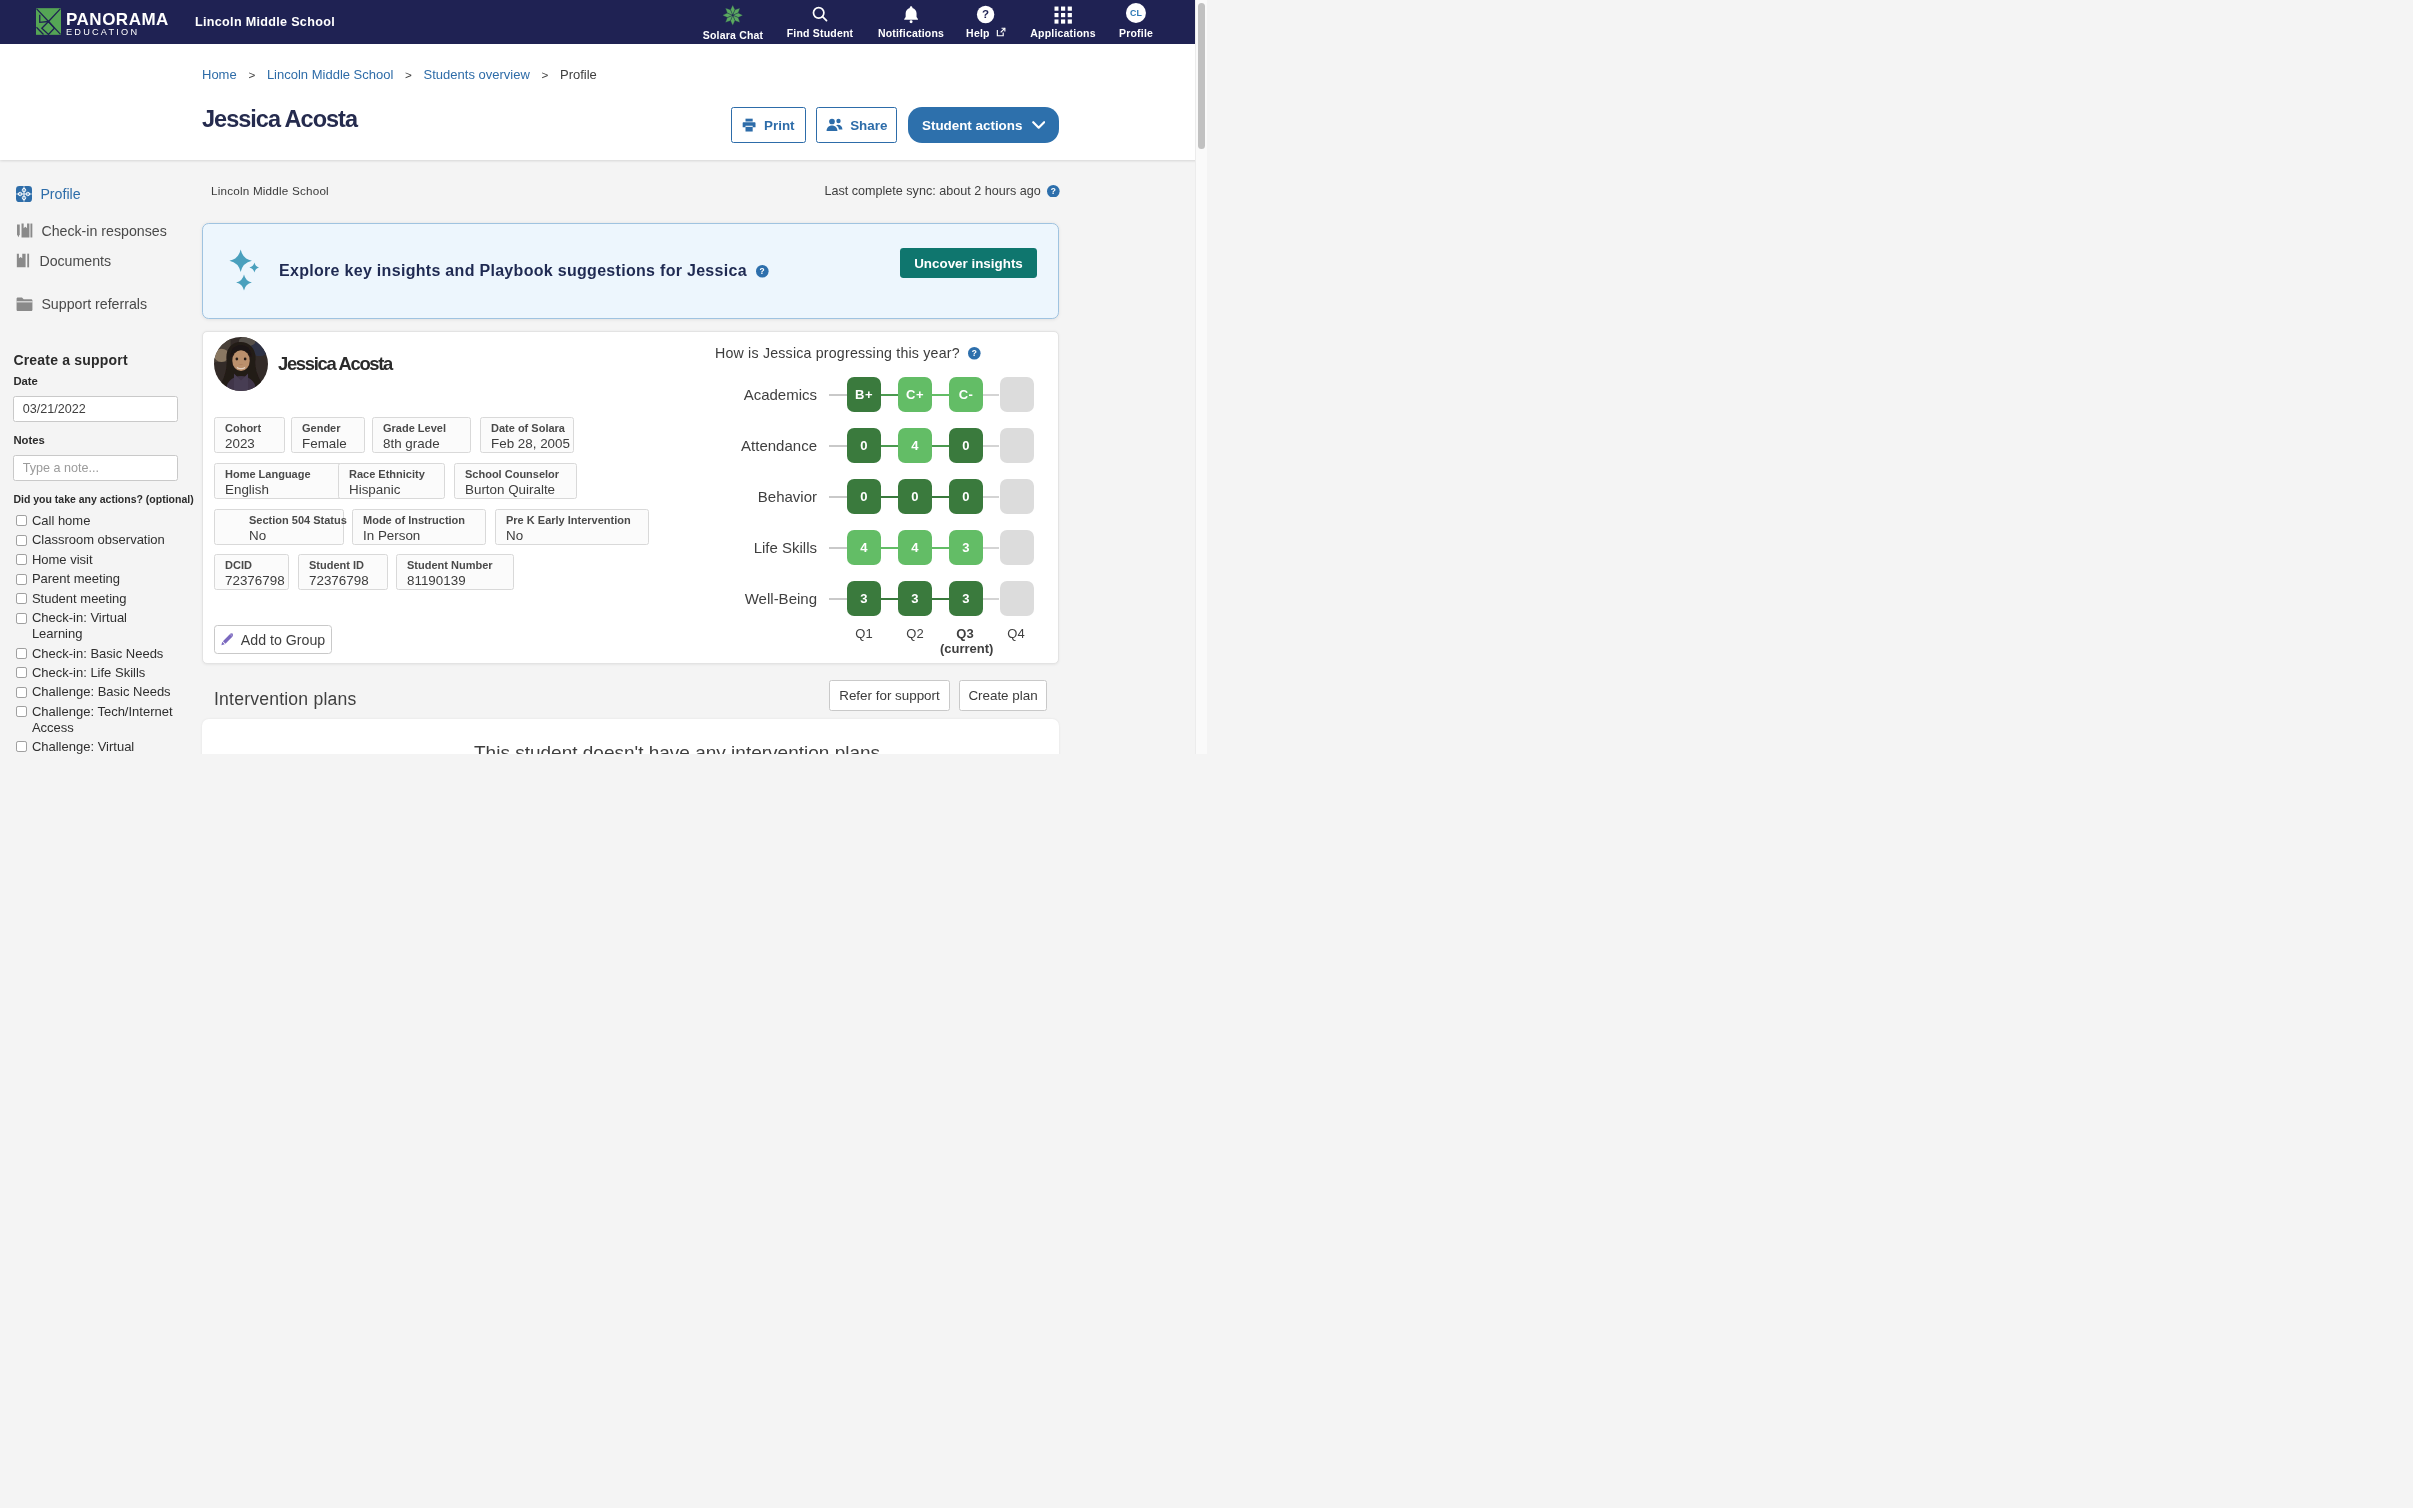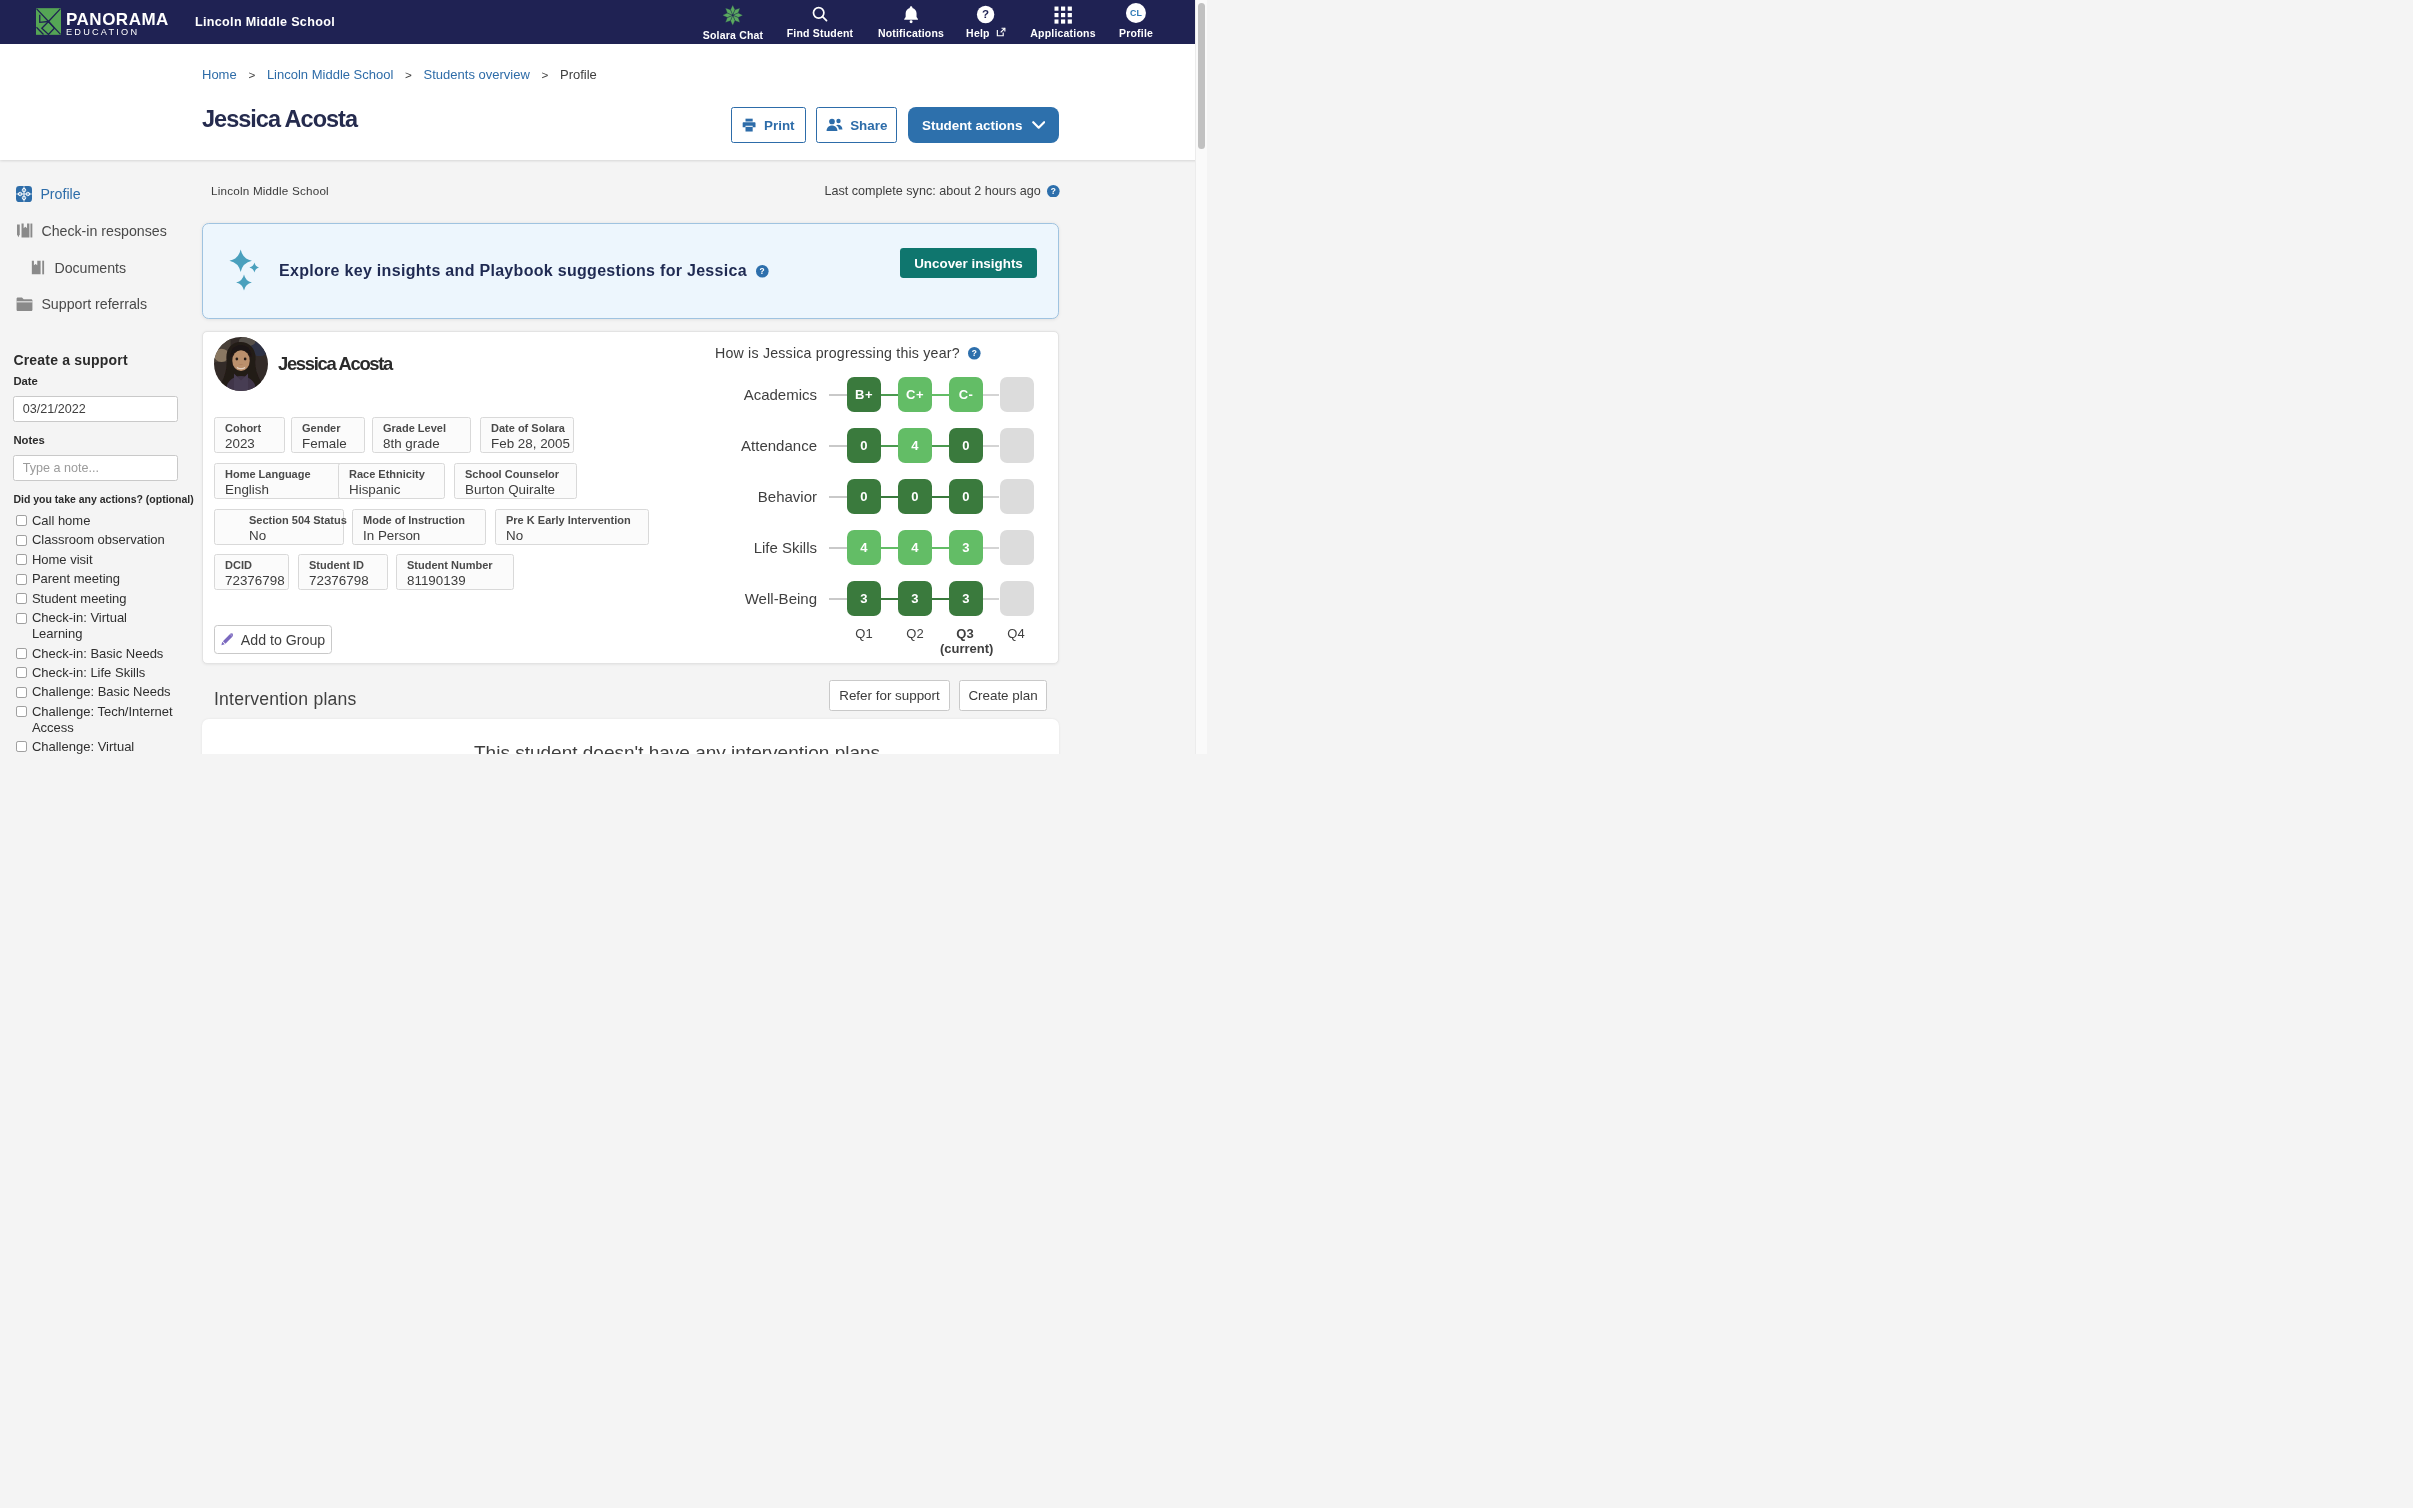--- a/index.html
+++ b/index.html
@@ -17,21 +17,21 @@
 .navitem { position:absolute; top:0; display:flex; flex-direction:column; align-items:center; justify-content:flex-start; color:#fff; padding-top:5px; transform:translateX(-50%); }
 .navitem .lbl { font-size:10.5px; font-weight:bold; letter-spacing:0.2px; margin-top:2.5px; white-space:nowrap; }
 
 
 .hero { position:absolute; top:44px; left:0; width:1207px; height:116px; background:#fff; box-shadow:0 0.8px 2.5px rgba(0,0,0,0.12); }
 .crumbs { position:absolute; left:202px; top:23px; font-size:13px; color:#3e3e3e; display:flex; gap:11.7px; align-items:center; }
 .crumbs a { color:#2e6ca8; text-decoration:none; }
 .crumbs .sep { color:#3e3e3e; font-size:11.7px; }
 .h1 { position:absolute; left:202px; top:62px; font-size:23.5px; font-weight:bold; color:#252b4e; letter-spacing:-1px; }
 .btn-outline { position:absolute; height:36px; background:#fff; border:1.3px solid #2d6ca9; border-radius:2.5px; color:#2d6ca9; font-size:13.4px; font-weight:bold; display:flex; align-items:center; justify-content:center; gap:7.5px; }
-.btn-blue { position:absolute; height:36px; background:#2d70ac; border-radius:8px; color:#fff; font-size:13.4px; font-weight:bold; display:flex; align-items:center; justify-content:center; gap:9.2px; }
+.btn-blue { position:absolute; height:36px; background:#2d70ac; border-radius:14px; color:#fff; font-size:13.4px; font-weight:bold; display:flex; align-items:center; justify-content:center; gap:9.2px; }
 .snav { position:relative; }
 .snav .item { position:absolute; left:0; display:flex; align-items:center; }
 .snav .item .txt { margin-left:8.4px; font-size:14.2px; color:#4a4a4a; }
 .snav .item.active .txt { color:#2e6da9; }
 .sideform { position:absolute; left:13.4px; top:348px; width:165px; }
 .sh { font-size:14px; font-weight:bold; color:#2b2b2b; letter-spacing:0.2px; }
 .flabel { font-size:11.3px; font-weight:bold; color:#2b2b2b; }
 .finput { width:165px; height:26.4px; background:#fff; border:0.8px solid #c9c9c9; border-radius:2.5px; font-size:12.6px; color:#3f3f3f; display:flex; align-items:center; padding-left:8.4px; }
 .finput.ph { color:#9b9b9b; }
 .q { font-size:10.5px; font-weight:bold; color:#2b2b2b; white-space:nowrap; width:218px; }
@@ -212,21 +212,21 @@
     <span class="txt" style="color:#2e6da9;">Profile</span>
   </div>
   <div class="item" style="top:222px; left:16px; position:absolute;">
     <svg width="17" height="17" viewBox="0 0 20 20" fill="#8a8a8a">
       <path d="M1.2 3 h3.2 v11.5 l-1.6 3.4 l-1.6 -3.4 z"></path>
       <path d="M6.5 1.8 h9.3 v16.4 h-9.3 z M9 1.8 v5.6 l2 -1.7 l2 1.7 v-5.6 z" fill-rule="evenodd"></path>
       <rect x="17" y="1.8" width="2.2" height="16.4"></rect>
     </svg>
     <span class="txt">Check-in responses</span>
   </div>
-  <div class="item" style="top:259px; left:16px; position:absolute;margin-left:15px;">
+  <div class="item" style="top:252px; left:16px; position:absolute;">
     <svg width="15" height="17" viewBox="0 0 18 20" fill="#8a8a8a">
       <path d="M1 1.8 h10.5 v16.4 h-10.5 z M3.5 1.8 v5.6 l2 -1.7 l2 1.7 v-5.6 z" fill-rule="evenodd"></path>
       <rect x="13.5" y="1.8" width="2.2" height="16.4"></rect>
     </svg>
     <span class="txt">Documents</span>
   </div>
   <div class="item" style="top:296px; left:16px; position:absolute;">
     <svg width="17" height="14.2" viewBox="0 0 20 17" fill="#8a8a8a">
       <path d="M0.5 2 c0 -0.8 0.6 -1.5 1.5 -1.5 h5 l2 2.2 h9 c0.8 0 1.5 0.7 1.5 1.5 v11 c0 0.8 -0.7 1.5 -1.5 1.5 h-16 c-0.9 0 -1.5 -0.7 -1.5 -1.5 z"></path>
       <line x1="0.5" y1="5.8" x2="19.5" y2="5.8" stroke="#f5f5f5" stroke-width="1.2"></line>

